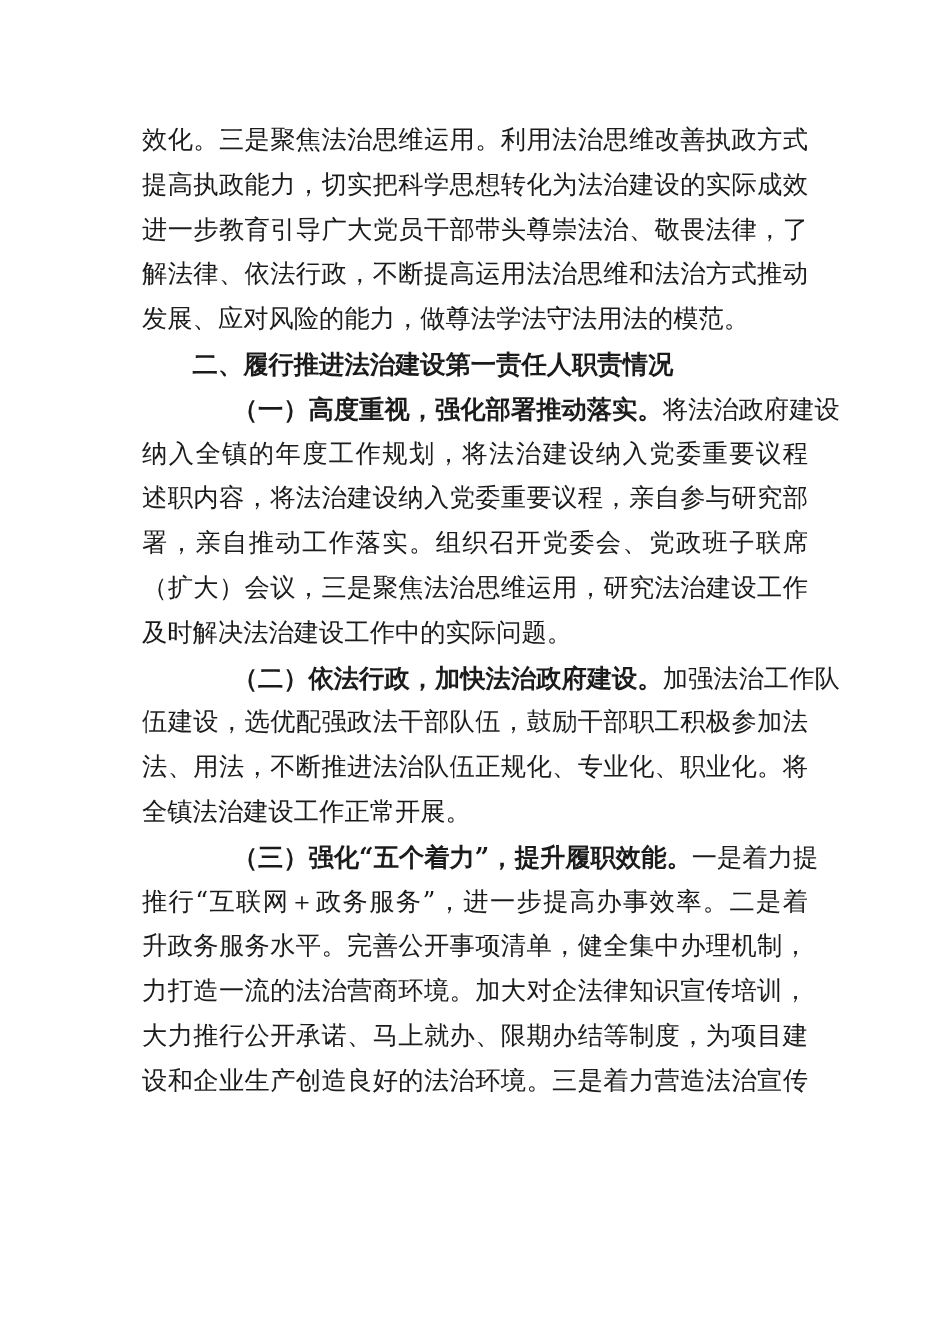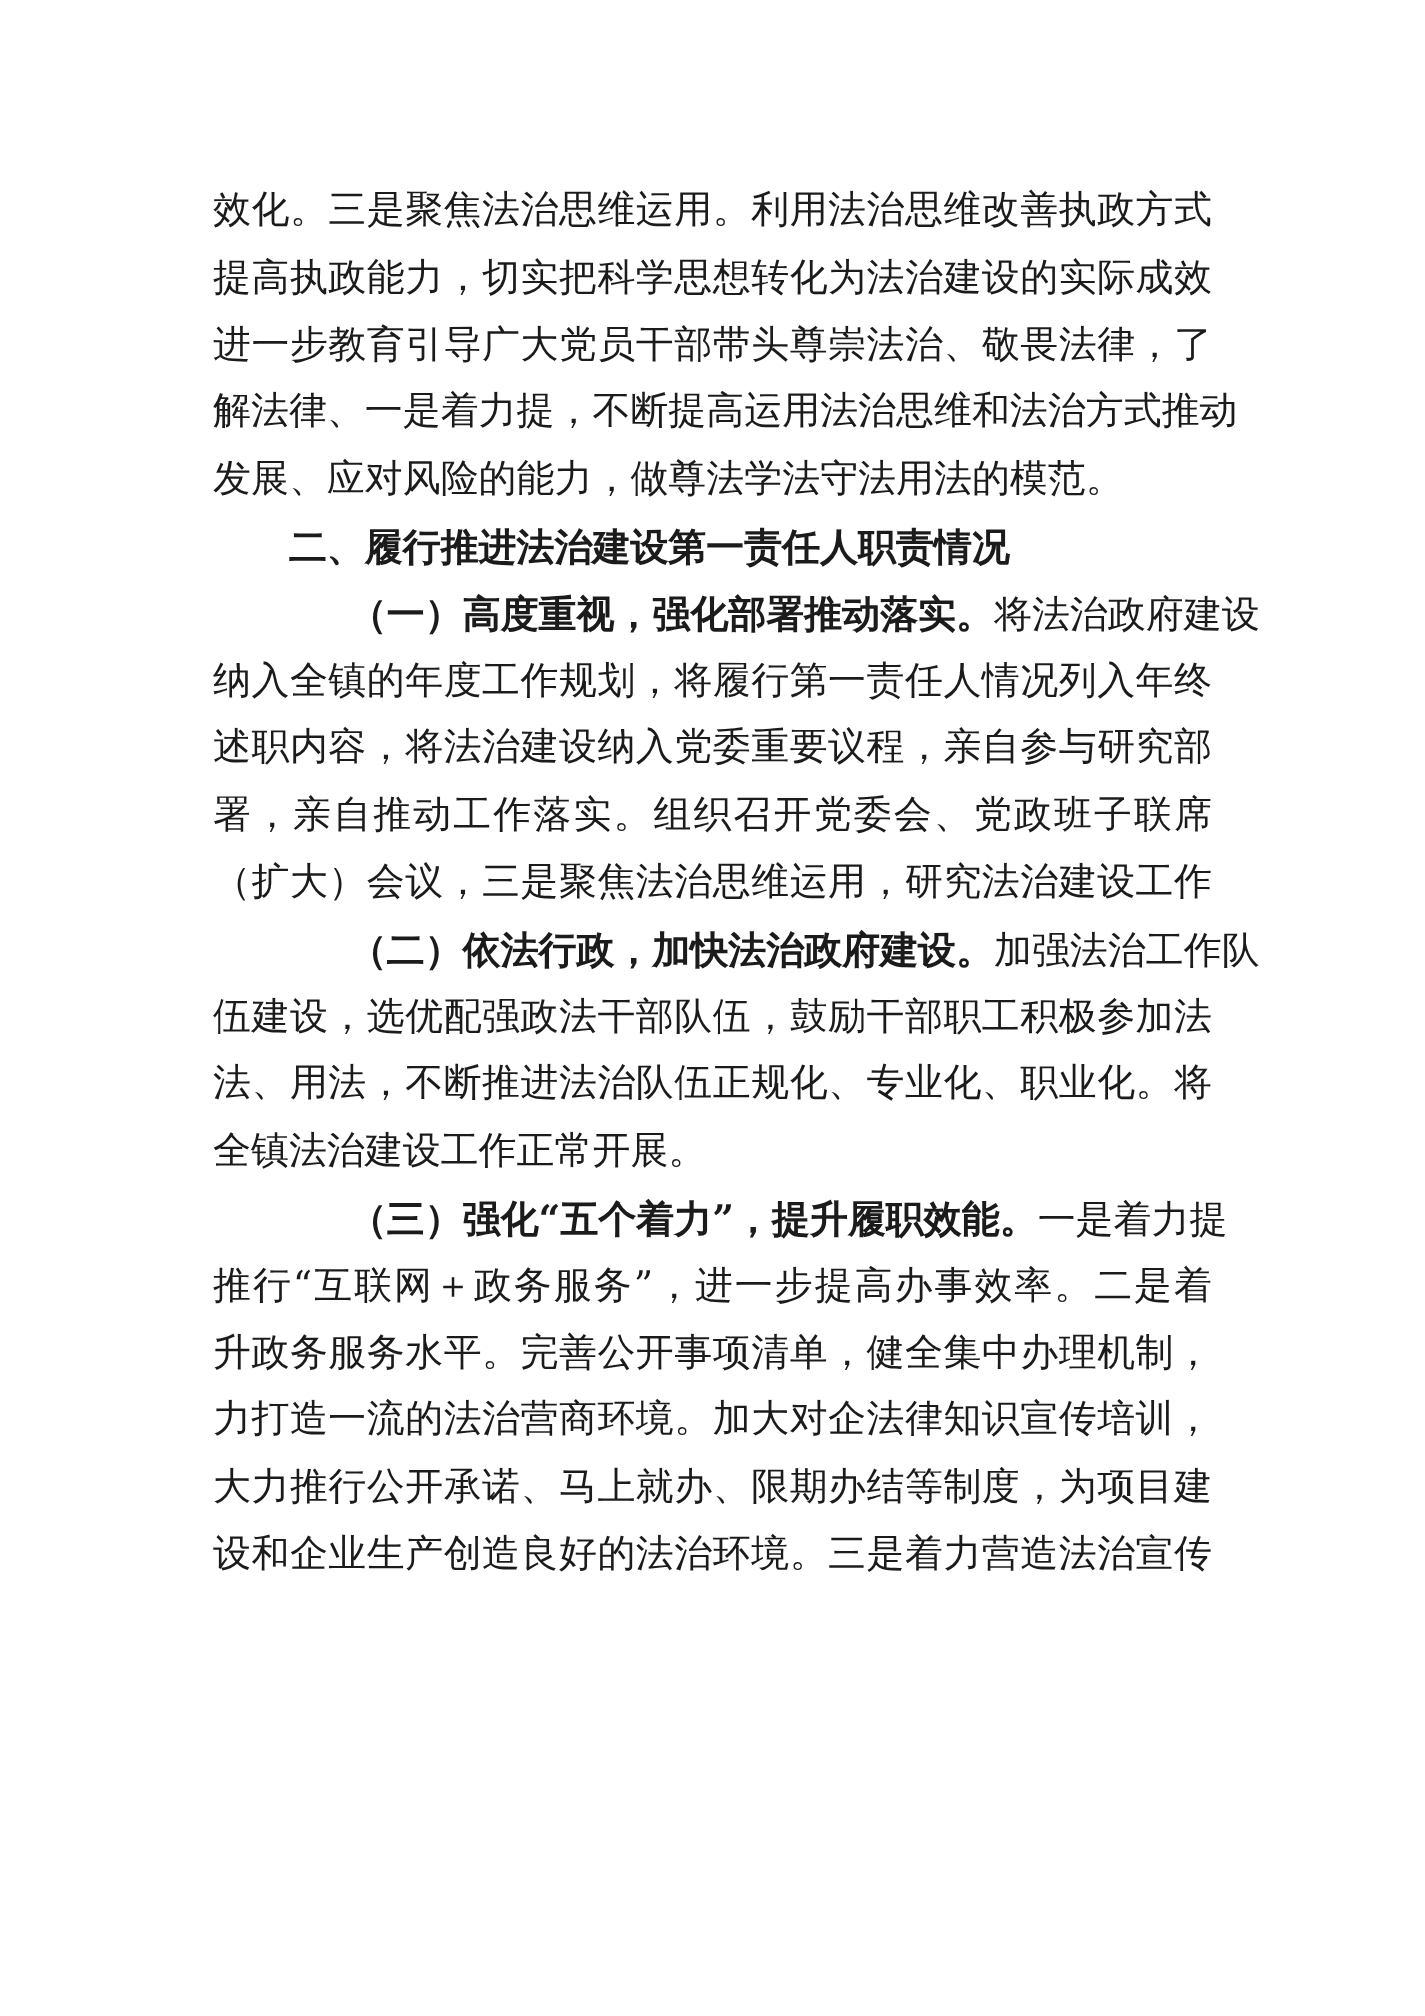--- a/index.html
+++ b/index.html
@@ -46,32 +46,33 @@
 </style>
 </head>
 <body>
 
 <div class="page">
   <div class="content">
       <div class="para body">
         <div class="line"><span class="run">效化。三是聚焦法治思维运用。利用法治思维改善执政方式</span></div>
         <div class="line"><span class="run">提高执政能力，切实把科学思想转化为法治建设的实际成效</span></div>
         <div class="line"><span class="run">进一步教育引导广大党员干部带头尊崇法治、敬畏法律，了</span></div>
-        <div class="line"><span class="run">解法律、一是着力提，不断提高运用法治思维和法治方式推动</span></div>
+        <div class="line"><span class="run">解法律、依法行政，不断提高运用法治思维和法治方式推动</span></div>
         <div class="line end"><span class="run">发展、应对风险的能力，做尊法学法守法用法的模范。</span></div>
       </div>
       <div class="para heading">
         <div class="line first end"><span class="run">二、履行推进法治建设第一责任人职责情况</span></div>
       </div>
       <div class="para body">
         <div class="line first"><span class="run bold">（一）高度重视，强化部署推动落实。</span><span class="run">将法治政府建设</span></div>
-        <div class="line"><span class="run">纳入全镇的年度工作规划，将履行第一责任人情况列入年终</span></div>
+        <div class="line"><span class="run">纳入全镇的年度工作规划，将法治建设纳入党委重要议程</span></div>
         <div class="line"><span class="run">述职内容，将法治建设纳入党委重要议程，亲自参与研究部</span></div>
         <div class="line"><span class="run">署，亲自推动工作落实。组织召开党委会、党政班子联席</span></div>
         <div class="line"><span class="run">（扩大）会议，三是聚焦法治思维运用，研究法治建设工作</span></div>
+        <div class="line end"><span class="run">及时解决法治建设工作中的实际问题。</span></div>
       </div>
       <div class="para body">
         <div class="line first"><span class="run bold">（二）依法行政，加快法治政府建设。</span><span class="run">加强法治工作队</span></div>
         <div class="line"><span class="run">伍建设，选优配强政法干部队伍，鼓励干部职工积极参加法</span></div>
         <div class="line"><span class="run">法、用法，不断推进法治队伍正规化、专业化、职业化。将</span></div>
         <div class="line end"><span class="run">全镇法治建设工作正常开展。</span></div>
       </div>
       <div class="para body">
         <div class="line first"><span class="run bold">（三）强化“五个着力”，提升履职效能。</span><span class="run">一是着力提</span></div>
         <div class="line"><span class="run">推行“互联网＋政务服务”，进一步提高办事效率。二是着</span></div>

